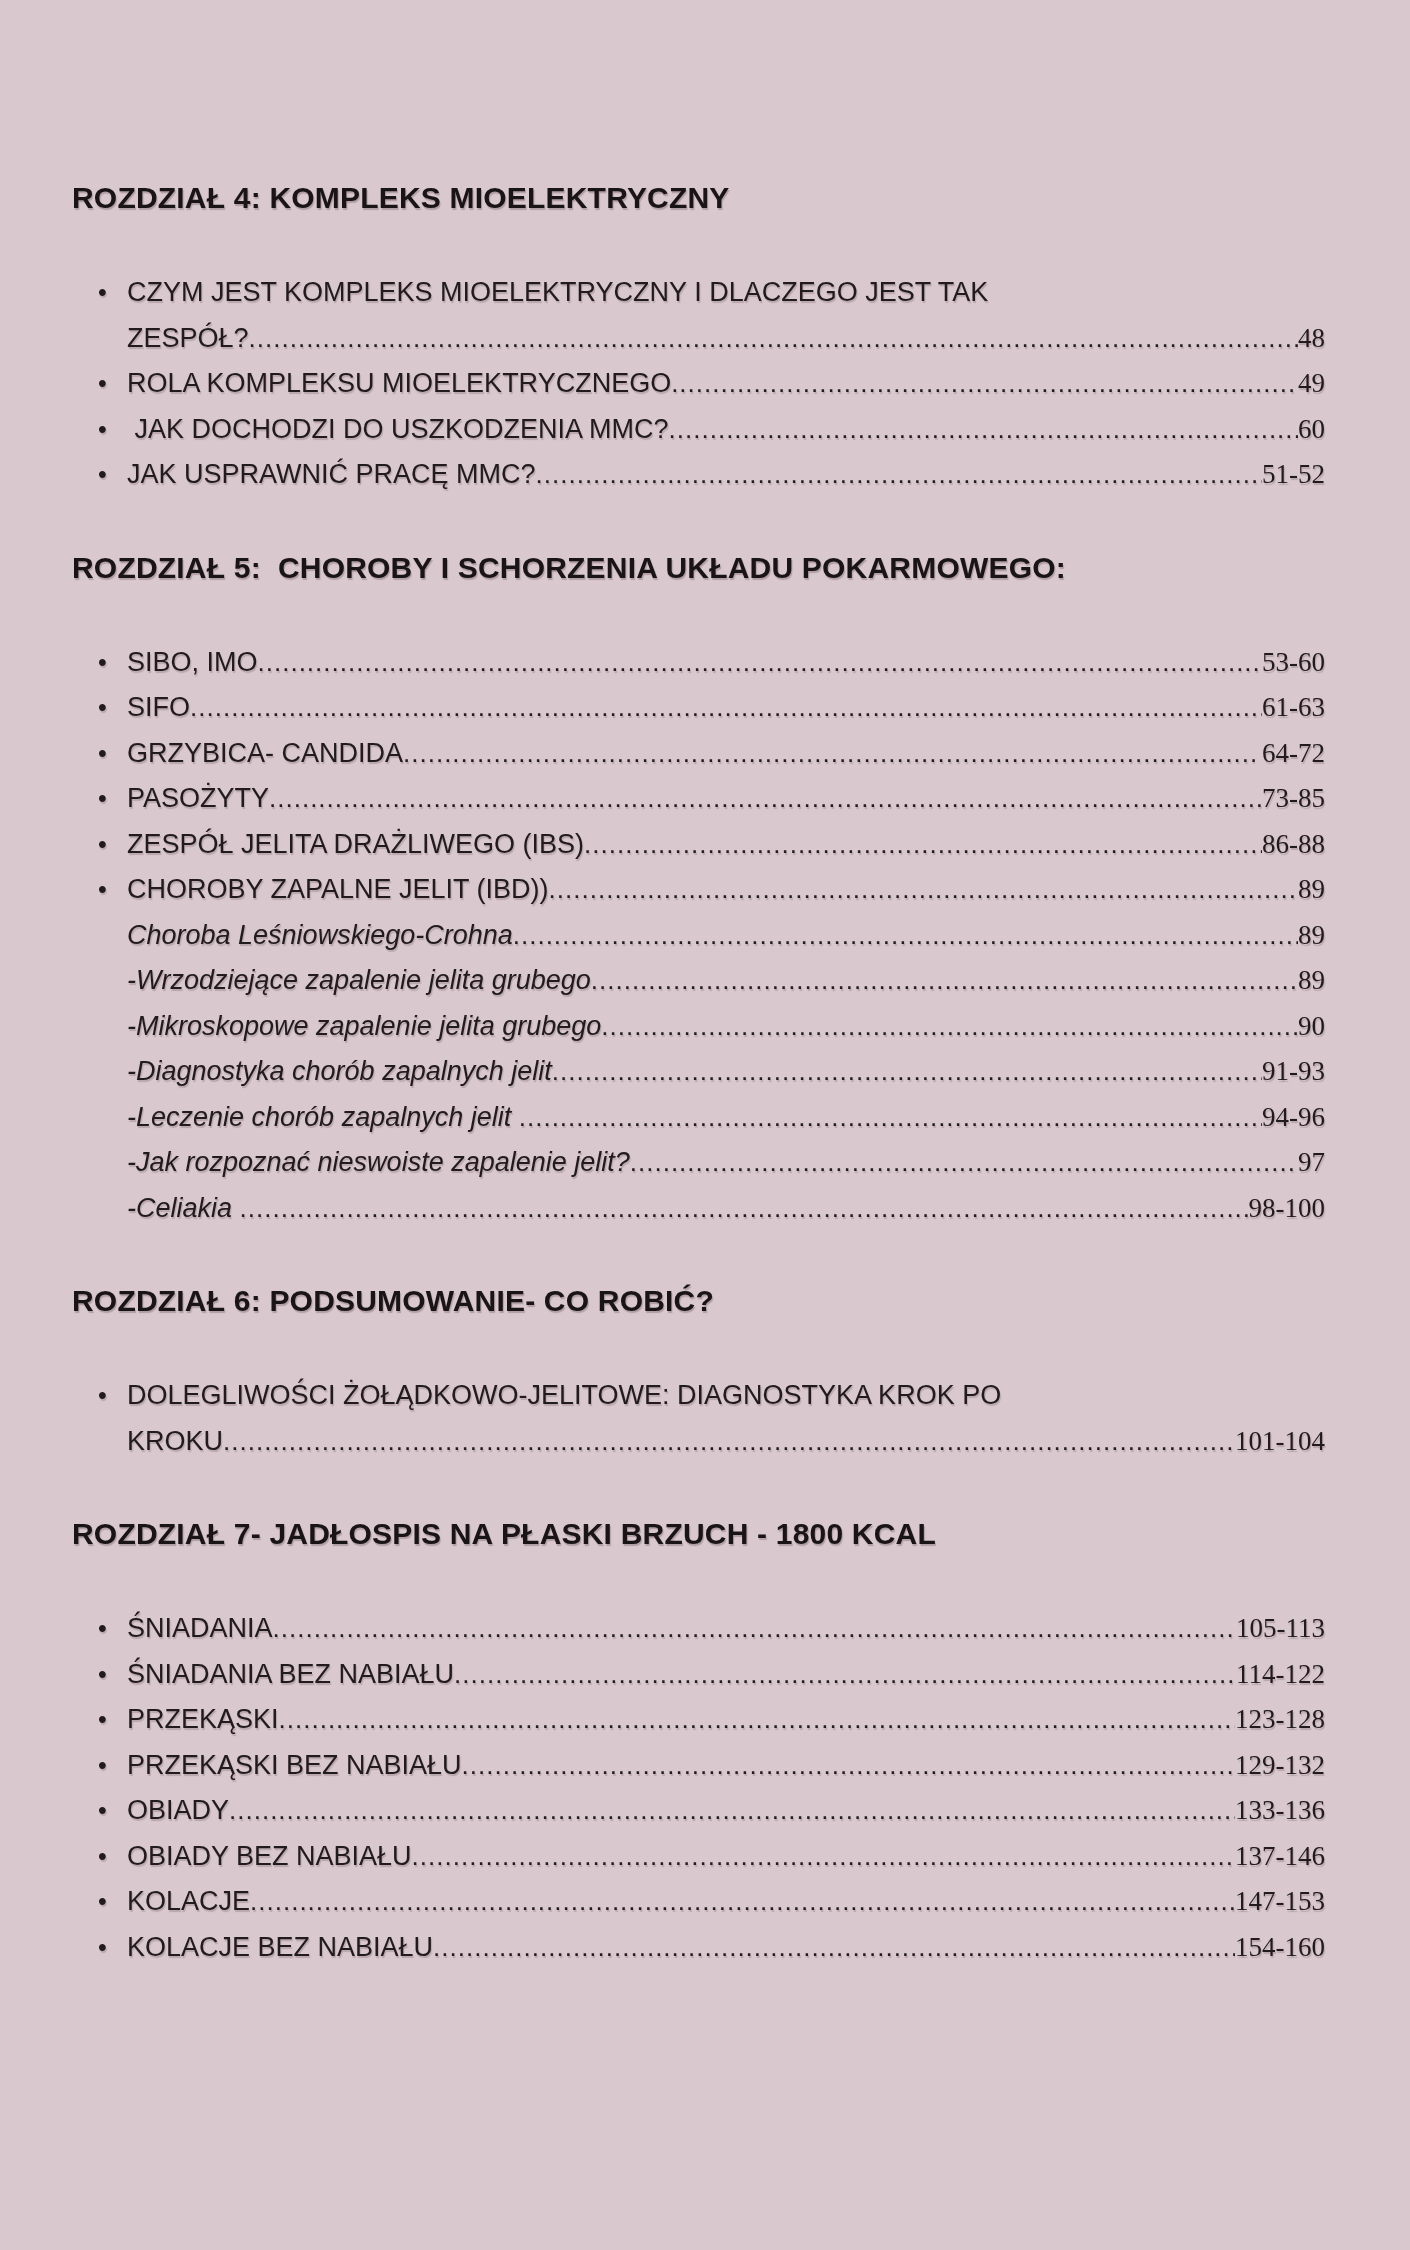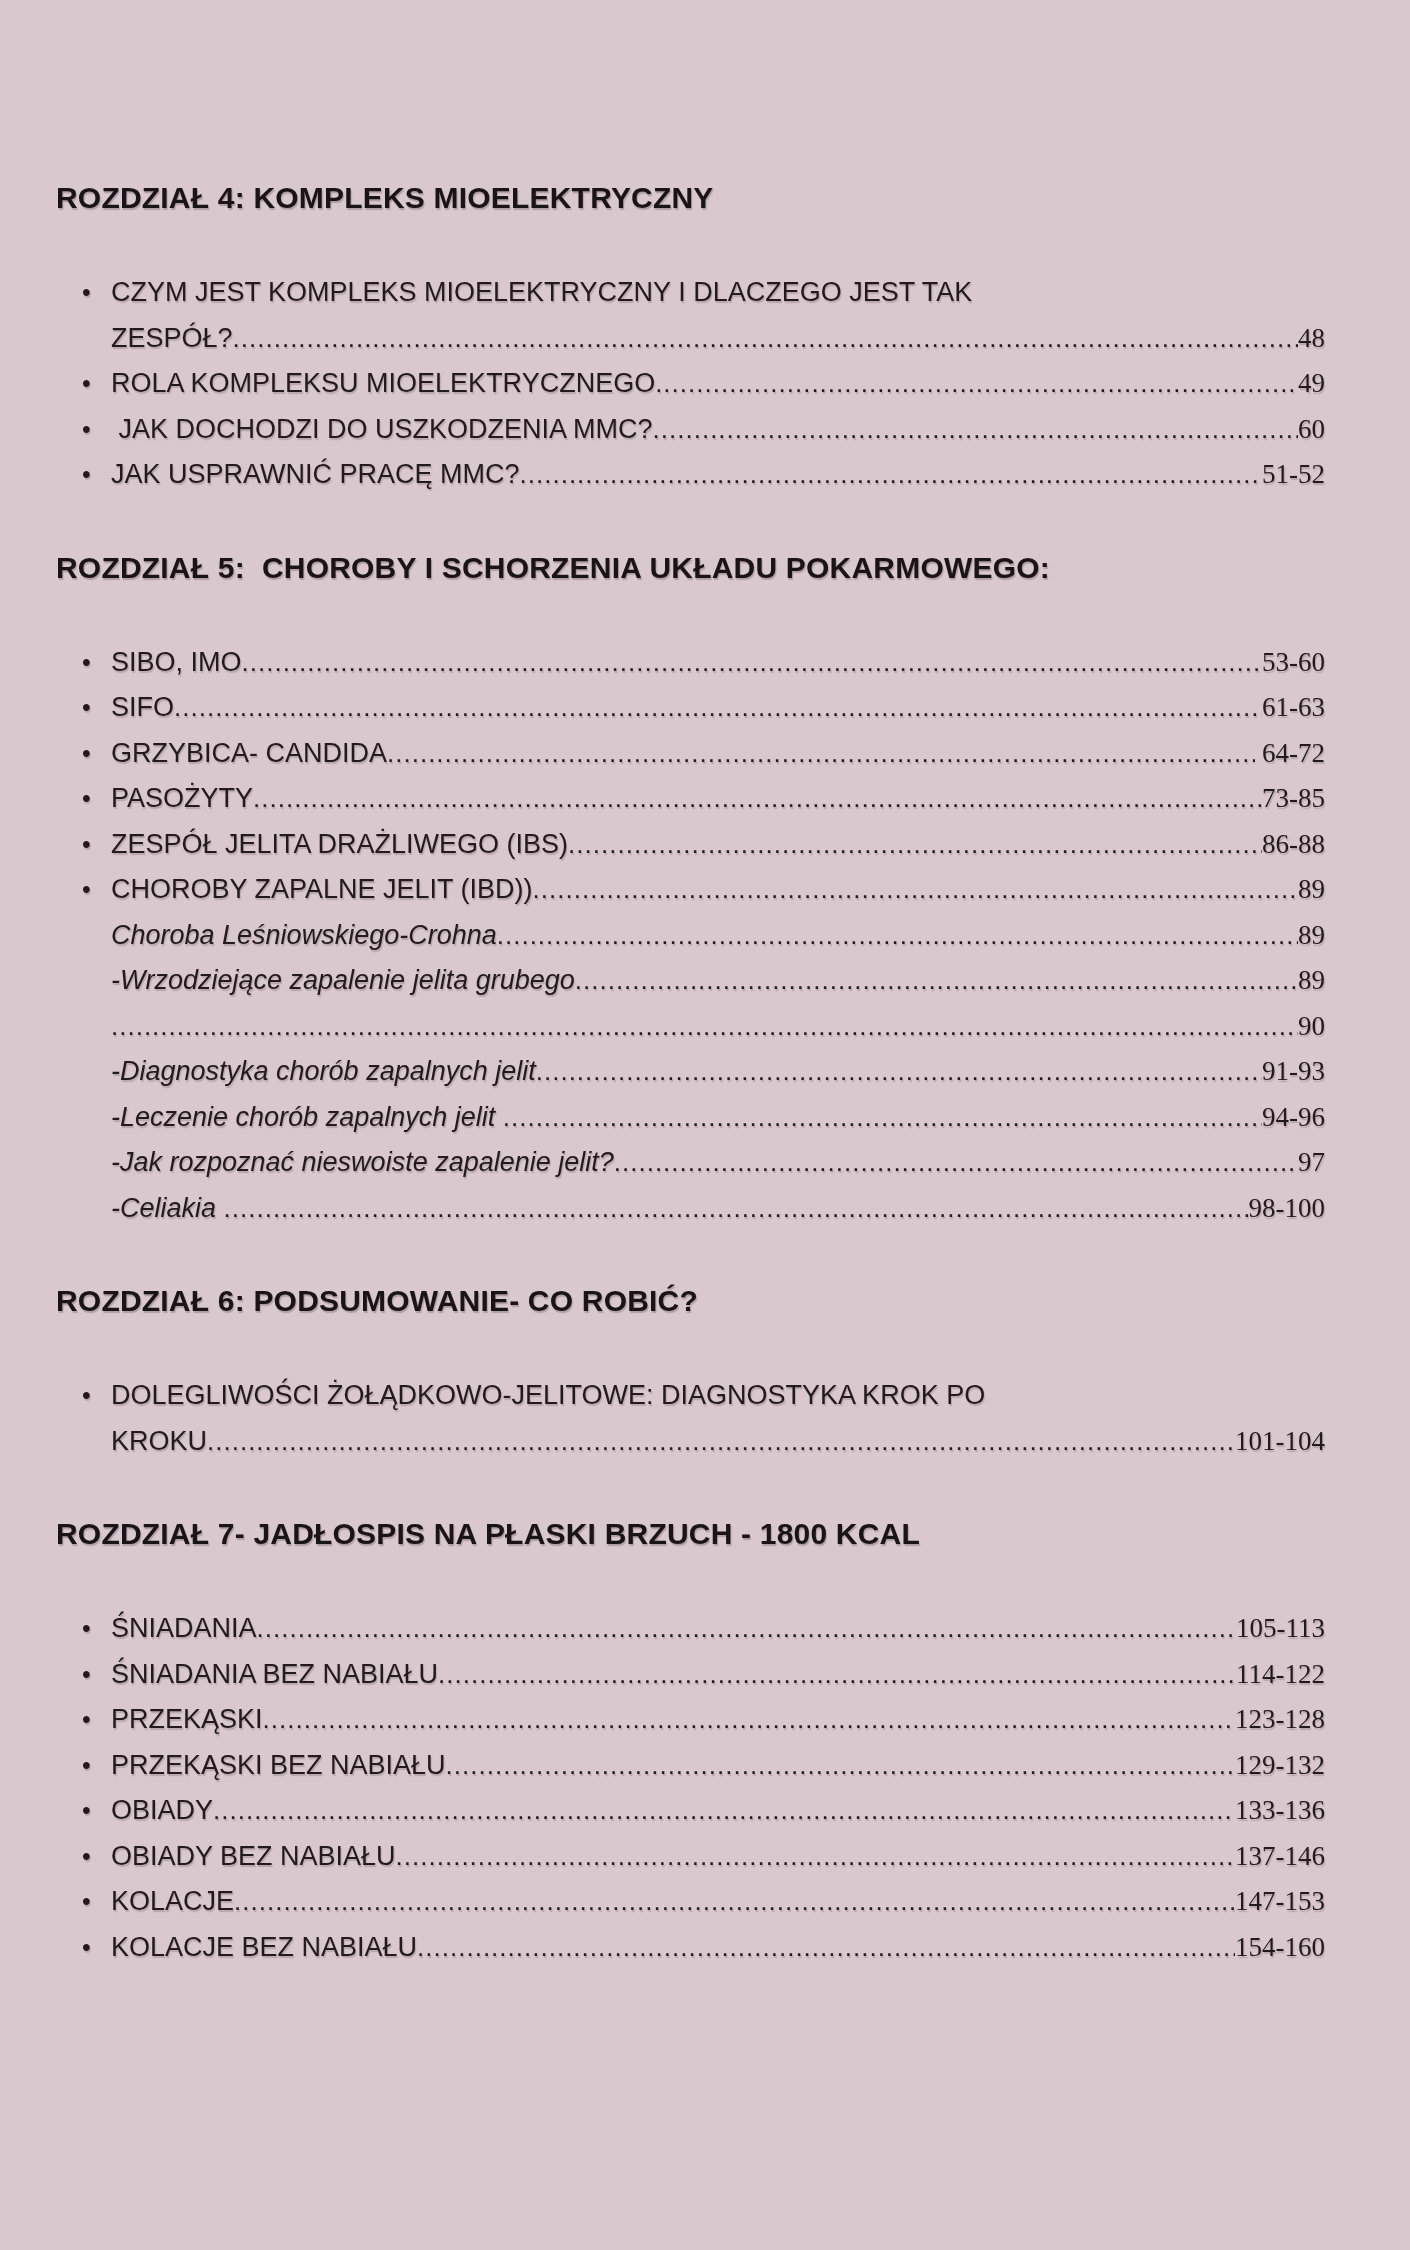--- a/index.html
+++ b/index.html
@@ -11,21 +11,21 @@
     height: 2250px;
     background: #d9c8ce;
     font-family: "Liberation Sans", "DejaVu Sans", sans-serif;
     color: #211b1d;
     overflow: hidden;
   }
   .page {
     box-sizing: border-box;
     width: 1410px;
     height: 2250px;
-    padding: 178px 85px 0 56px;
+    padding: 178px 85px 0 72px;
   }
   .section { margin: 0; }
   .chapter-heading {
     font-size: 30px;
     font-weight: 700;
     line-height: 40px;
     margin: 50px 0 0 0;
     letter-spacing: 0.2px;
     white-space: pre-wrap;
     color: #191416;
@@ -152,20 +152,21 @@
           <span class="pages">89</span>
         </div>
         <div class="row">
           <span class="marker"></span>
           <span class="label italic">-Wrzodziejące zapalenie jelita grubego</span>
           <span class="leader">................................................................................................................................................................................................................................................................................................................................................................................................................</span>
           <span class="pages">89</span>
         </div>
         <div class="row">
           <span class="marker"></span>
+          <span class="label italic">-Mikroskopowe zapalenie jelita grubego</span>
           <span class="leader">................................................................................................................................................................................................................................................................................................................................................................................................................</span>
           <span class="pages">90</span>
         </div>
         <div class="row">
           <span class="marker"></span>
           <span class="label italic">-Diagnostyka chorób zapalnych jelit</span>
           <span class="leader">................................................................................................................................................................................................................................................................................................................................................................................................................</span>
           <span class="pages">91-93</span>
         </div>
         <div class="row">

